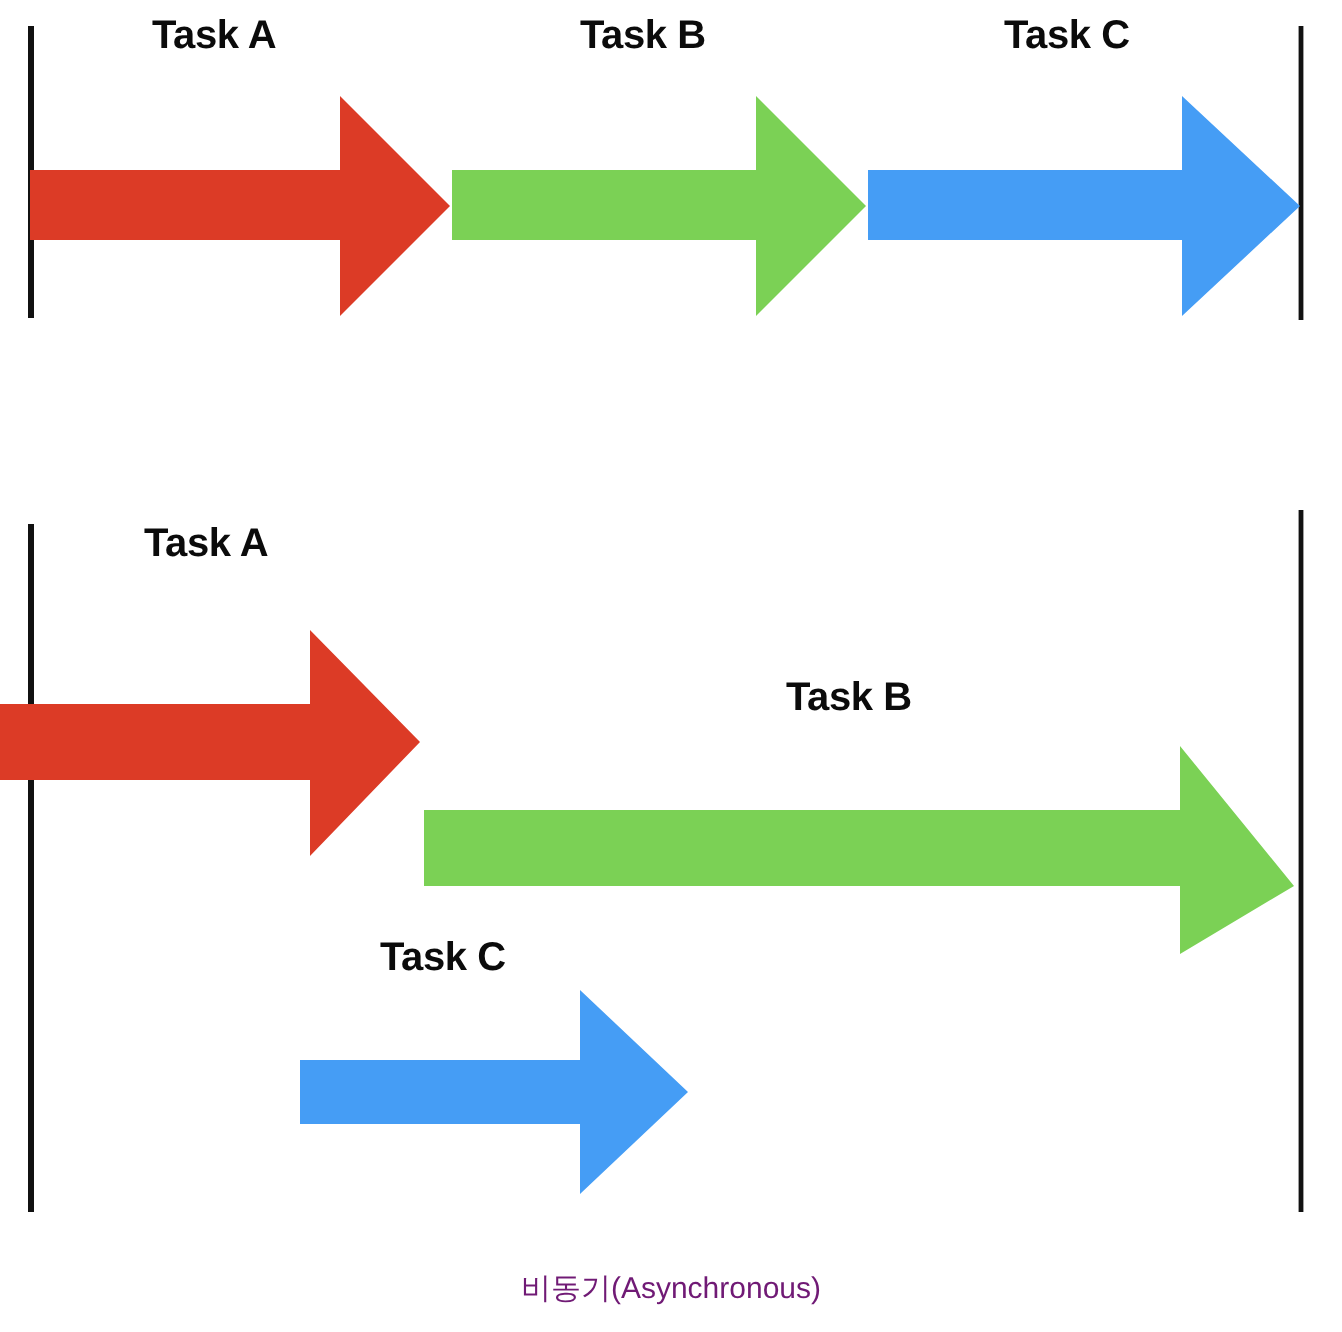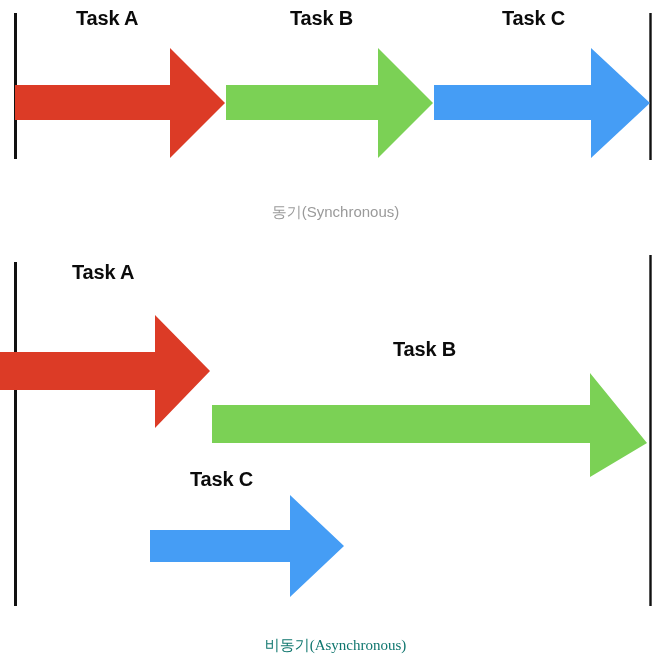--- a/index.html
+++ b/index.html
@@ -79,21 +79,20 @@
 
       <polygon points="434,85 591,85 591,48 650,103 591,158 591,120 434,120" fill="#459df5"></polygon>
     </svg>
 
     <div class="task-label" style="left: 76px; top: 7px; color: rgb(11, 11, 11);">Task A</div>
 
     <div class="task-label" style="left: 290px; top: 7px; color: rgb(11, 11, 11);">Task B</div>
 
     <div class="task-label" style="left: 502px; top: 7px; color: rgb(11, 11, 11);">Task C</div>
 
-    <div class="caption" style="top: 203px; color: rgb(154, 154, 154);">동기(Synchronous)</div>
   </div>
 
   <div class="panel" id="panel-async">
 
     <svg class="svg-layer" width="671" height="426" viewBox="0 0 671 426">
 
       <line x1="15.5" y1="22" x2="15.5" y2="366" stroke="#111111" stroke-width="3"></line>
 
       <line x1="650.5" y1="15" x2="650.5" y2="366" stroke="#111111" stroke-width="2.4"></line>
 
@@ -103,16 +102,16 @@
 
       <polygon points="150,290 290,290 290,255 344,306 290,357 290,322 150,322" fill="#459df5"></polygon>
     </svg>
 
     <div class="task-label" style="left: 72px; top: 21px; color: rgb(11, 11, 11);">Task A</div>
 
     <div class="task-label" style="left: 393px; top: 98px; color: rgb(11, 11, 11);">Task B</div>
 
     <div class="task-label" style="left: 190px; top: 228px; color: rgb(11, 11, 11);">Task C</div>
 
-    <div class="caption" style="top: 396px; color: #0f766e; font-family: Liberation Serif, serif;">비동기(Asynchronous)</div>
+    <div class="caption" style="top: 396px; color: #701a75;">비동기(Asynchronous)</div>
   </div>
 
 </div>
 
 </body></html>

